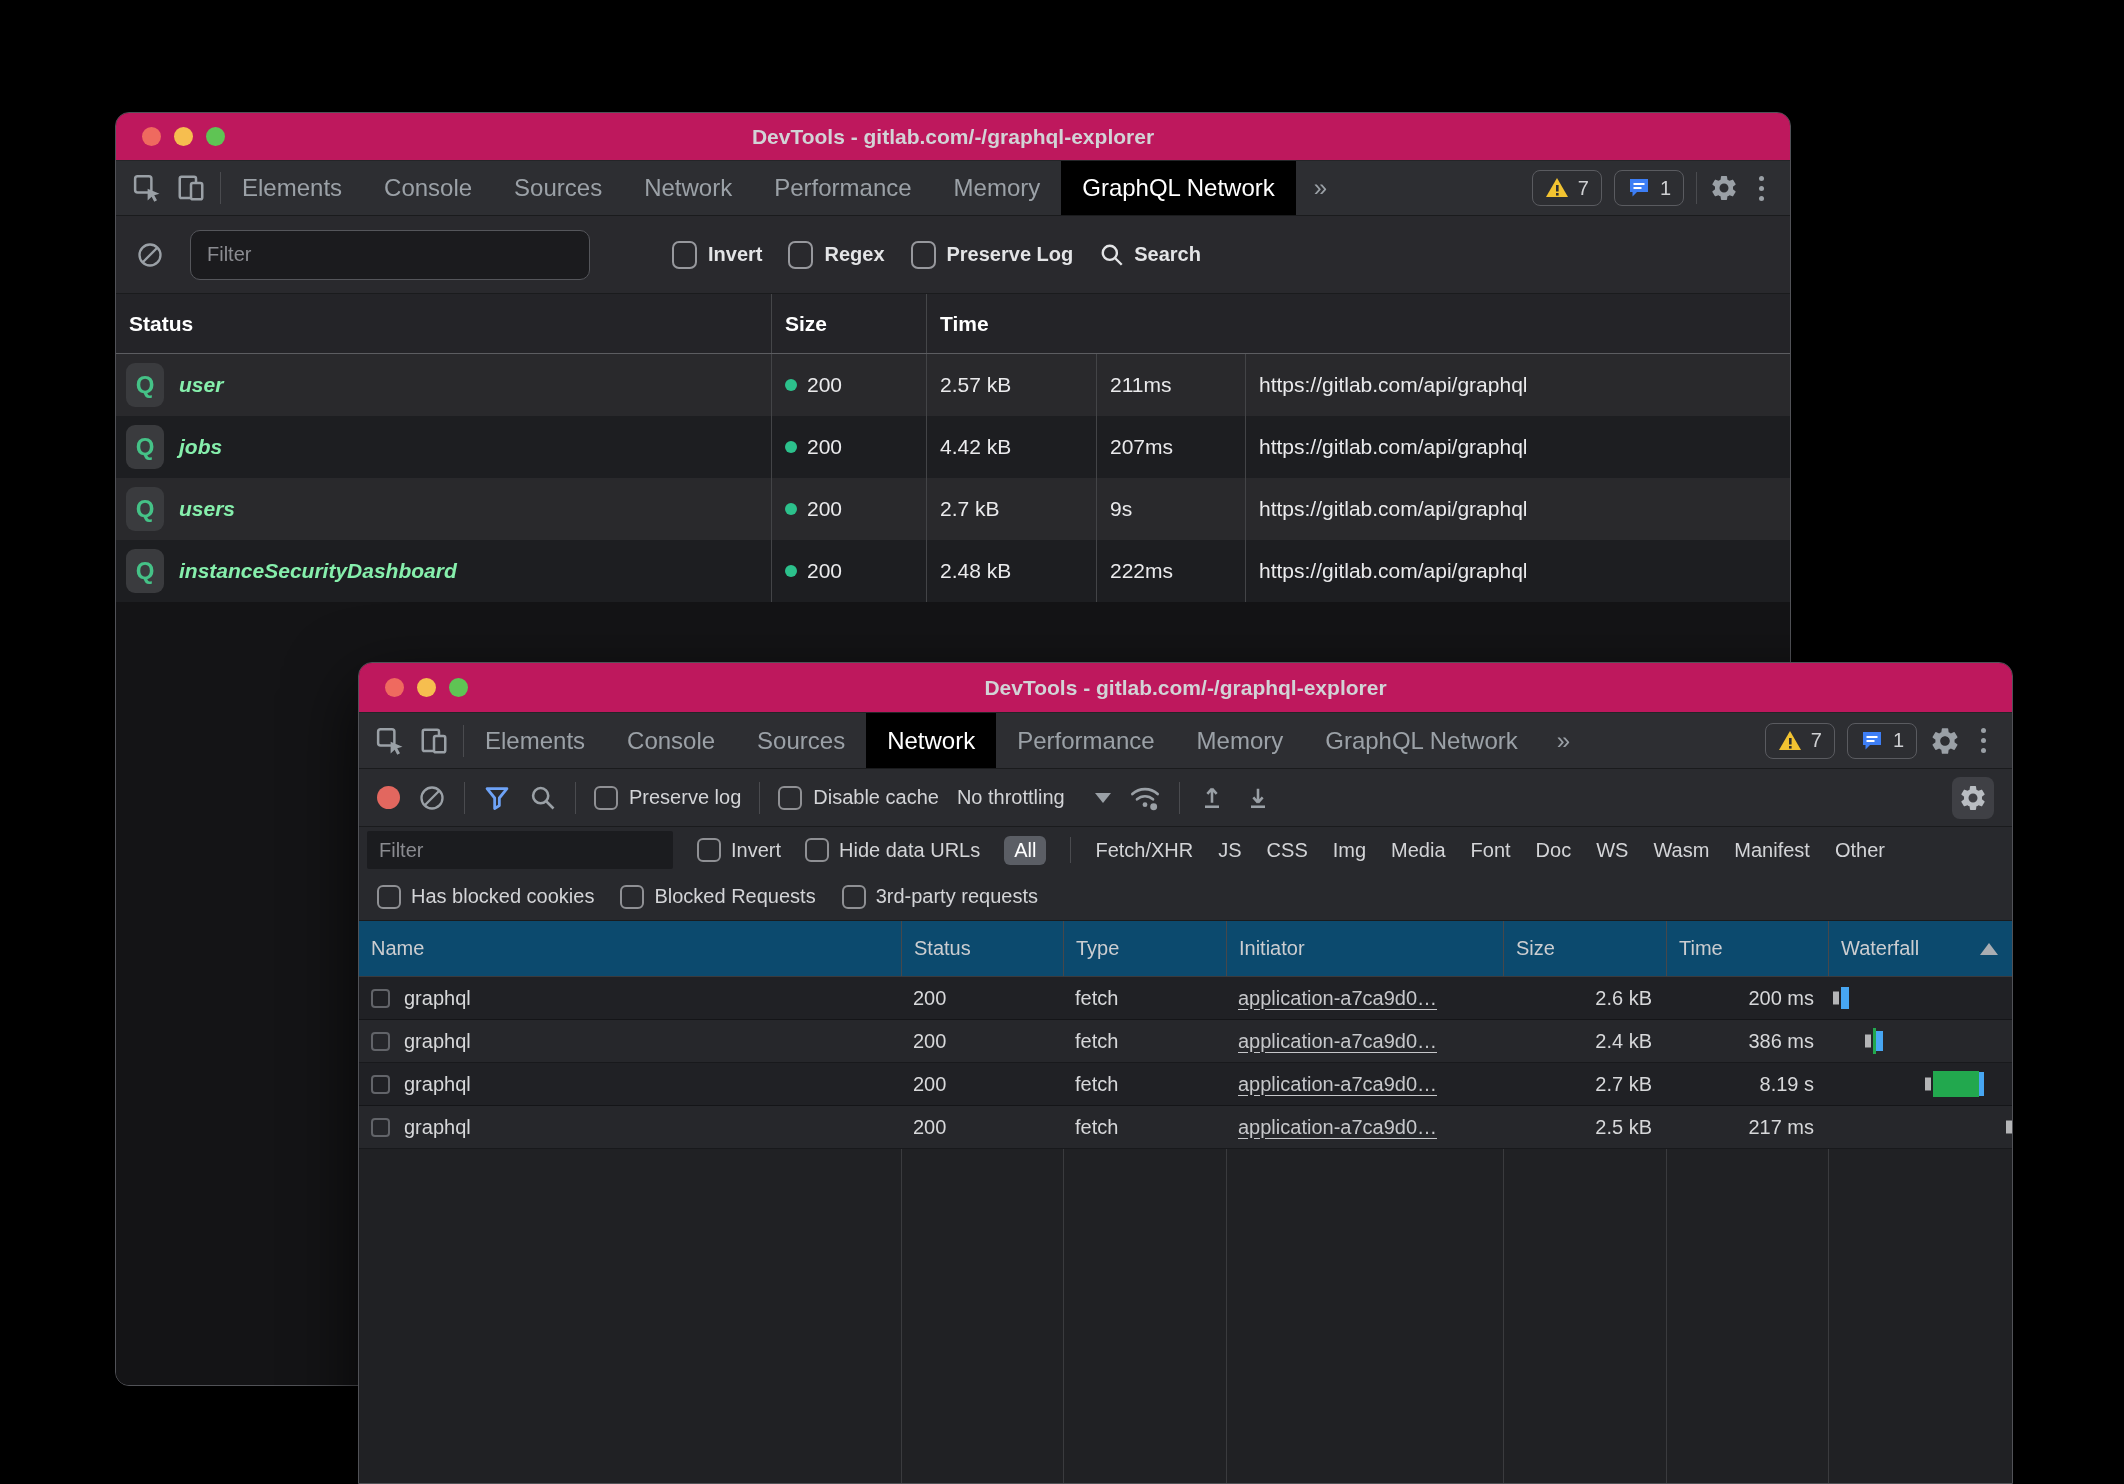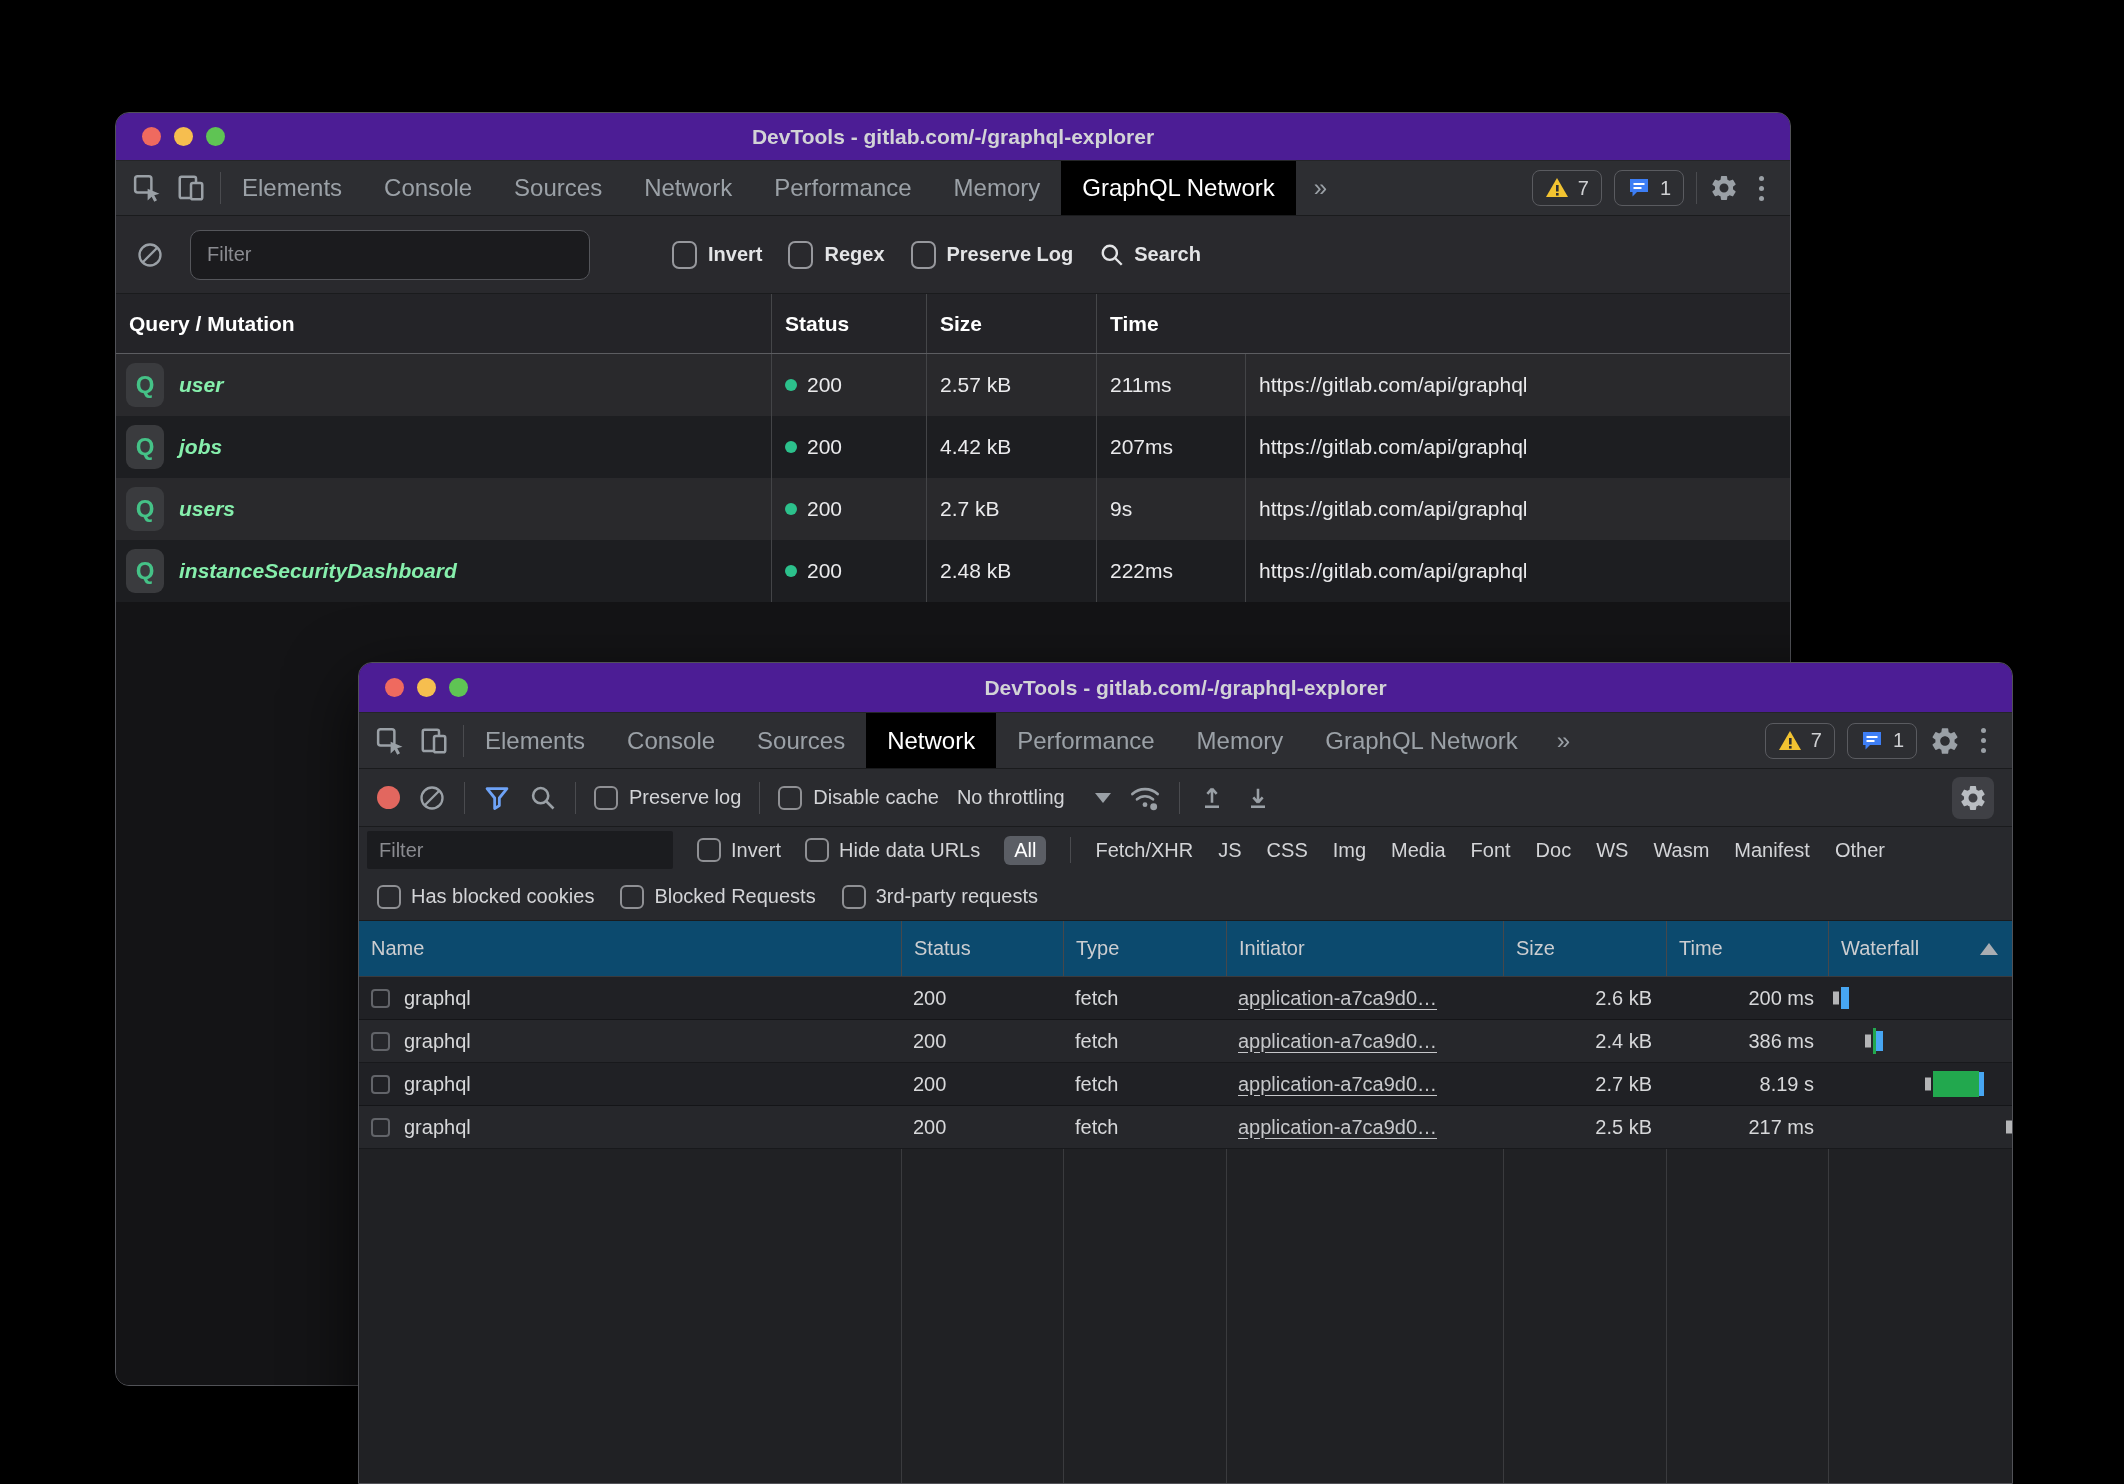--- a/index.html
+++ b/index.html
@@ -6,21 +6,21 @@
   html,body { width:2124px; height:1484px; background:#000; overflow:hidden;
     font-family:"Liberation Sans","DejaVu Sans",sans-serif; }
   .window { position:absolute; border-radius:14px; overflow:hidden;
     border:1px solid #515257; background:#1e1f22;
     box-shadow:0 24px 70px rgba(0,0,0,.75); display:flex; flex-direction:column; }
   #back-window  { left:115px; top:112px; width:1676px; height:1274px; }
   #front-window { left:358px; top:662px; width:1655px; height:822px;
     border-bottom-left-radius:0; border-bottom-right-radius:0; }
 
   
-  .titlebar { flex:0 0 48px; background:#4c1d95; position:relative;
+  .titlebar { flex:0 0 48px; background:#be185d; position:relative;
     display:flex; align-items:center; justify-content:center;
     border-bottom:1px solid #242528; }
   .lights { position:absolute; left:26px; top:0; height:100%; display:flex; align-items:center; gap:13px; }
   .light { width:19px; height:19px; border-radius:50%; }
   .light.red{background:#ef6a5f;} .light.yellow{background:#f6be4f;} .light.green{background:#5fc454;}
   .wtitle { font-size:21px; font-weight:700; color:#d2d3d6; }
 
   
   .tabbar { flex:0 0 55px; background:#2d2e32; display:flex; align-items:stretch;
     border-bottom:1px solid #1a1b1d; padding-left:16px; }
@@ -211,21 +211,20 @@
     <span class="searchgrp">
       <svg width="26" height="26" viewBox="0 0 24 24">
           <circle cx="10" cy="10" r="6.5" fill="none" stroke="#e3e4e6" stroke-width="2.2"></circle>
           <line x1="15" y1="15" x2="21" y2="21" stroke="#e3e4e6" stroke-width="2.2"></line>
         </svg>
       <span>Search</span>
     </span>
   </div>
 
   <div class="bgrid bhead">
-    <div class="bhcell">Query / Mutation</div>
     <div class="bhcell">Status</div>
     <div class="bhcell">Size</div>
     <div class="bhcell">Time</div>
   </div>
 
   <div>
     <div class="bgrid brow">
       <div class="bcell qwrap">
           <span class="qbadge">Q</span>
           <span class="qname">user</span>

